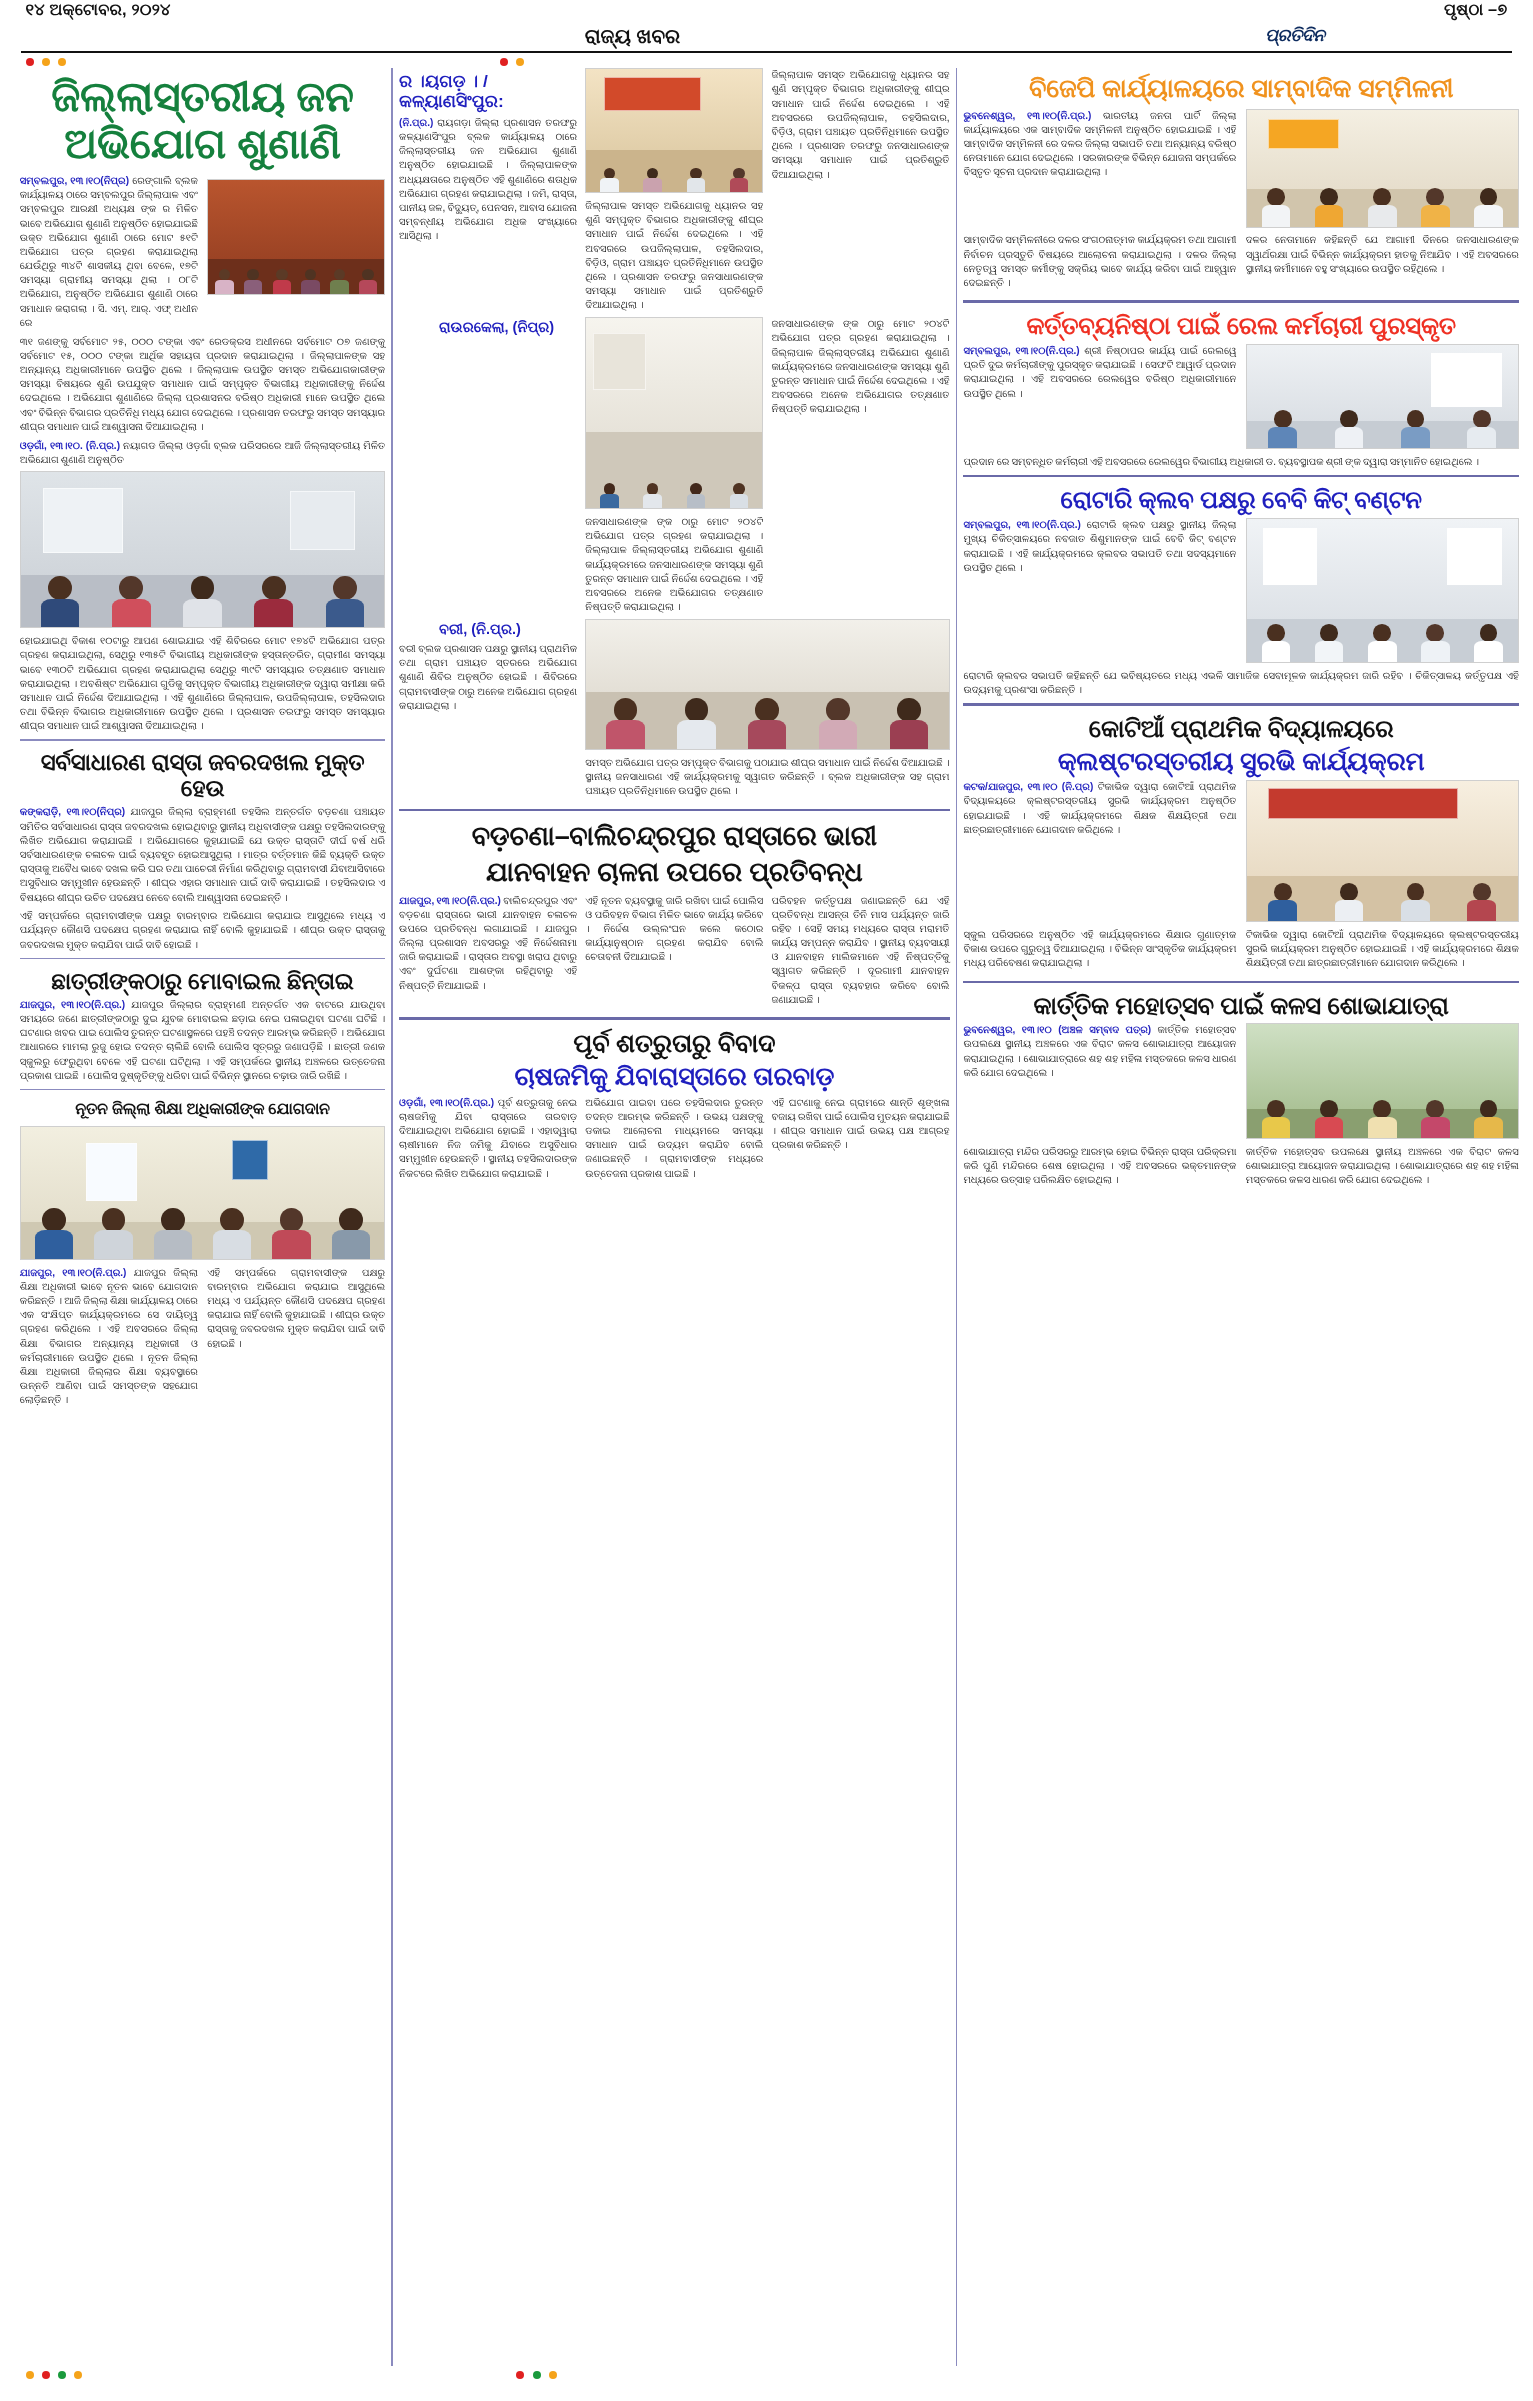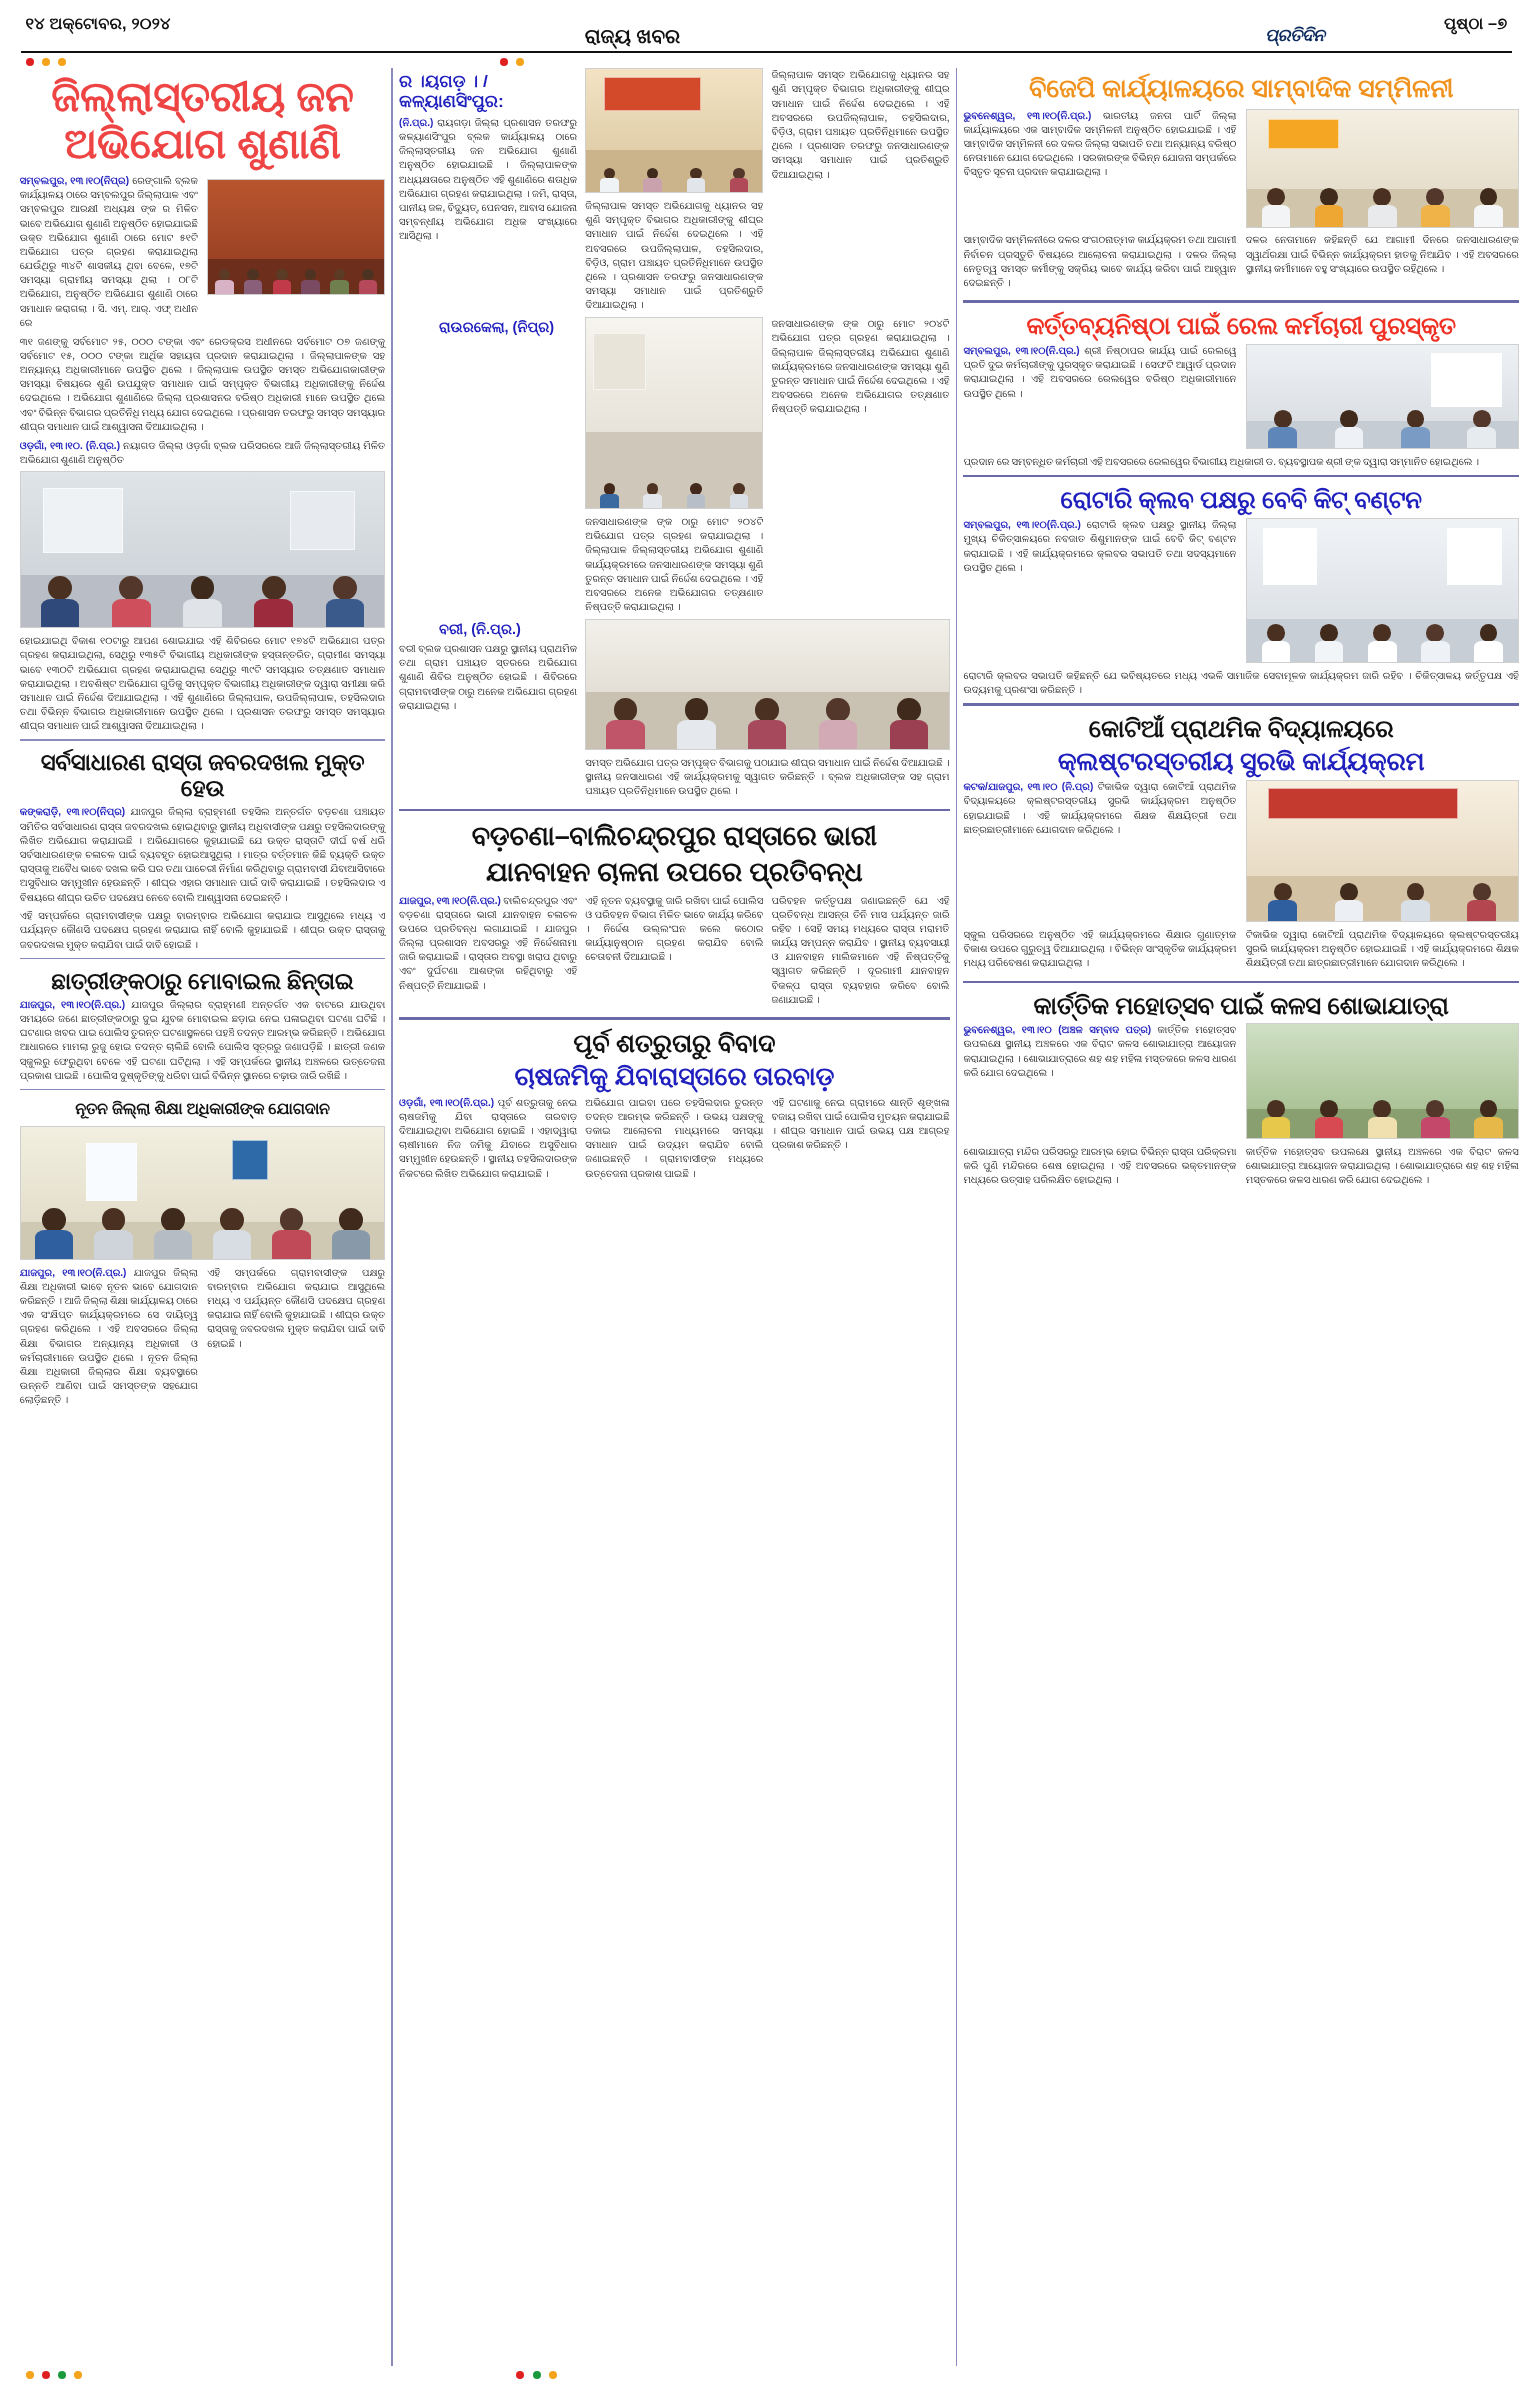--- a/index.html
+++ b/index.html
@@ -19,21 +19,21 @@
     height: 2401px;
     padding: 0 10.5px;
     background: #fff;
   }
 
   
   .masthead {
     position: relative;
     height: 51px;
     display: flex;
-    align-items: center;
+    align-items: flex-start;
     justify-content: space-between;
     padding: 0 15px 3.5px 15px;
     gap: 12px;
   }
   .mh-date, .mh-page {
     font-size: 16.3px;
     font-weight: 700;
     letter-spacing: 0.2px;
     color: #111;
   }
@@ -92,21 +92,21 @@
 
   
   .hl {
     text-align:center;
     font-weight: 800;
     line-height: 1.12;
     letter-spacing: -0.3px;
   }
   .hl-mega {
     font-size: 42px;
-    color: #ef4444;
+    color: #15803d;
     padding: 4.6px 0 7px;
   }
   .hl-right-top {
     font-size: 25.6px;
     color: #f0921e;
     padding: 5.8px 0 5.8px;
   }
   .hl-red { color:#ef3124; font-size: 24.4px; padding: 5.8px 0 4.6px; }
   .hl-blue { color:#1f1fbe; font-size: 24.4px; padding: 5.8px 0 4.6px; }
   .hl-black { color:#111; font-size: 23px; padding: 5.8px 0 3.5px; }

